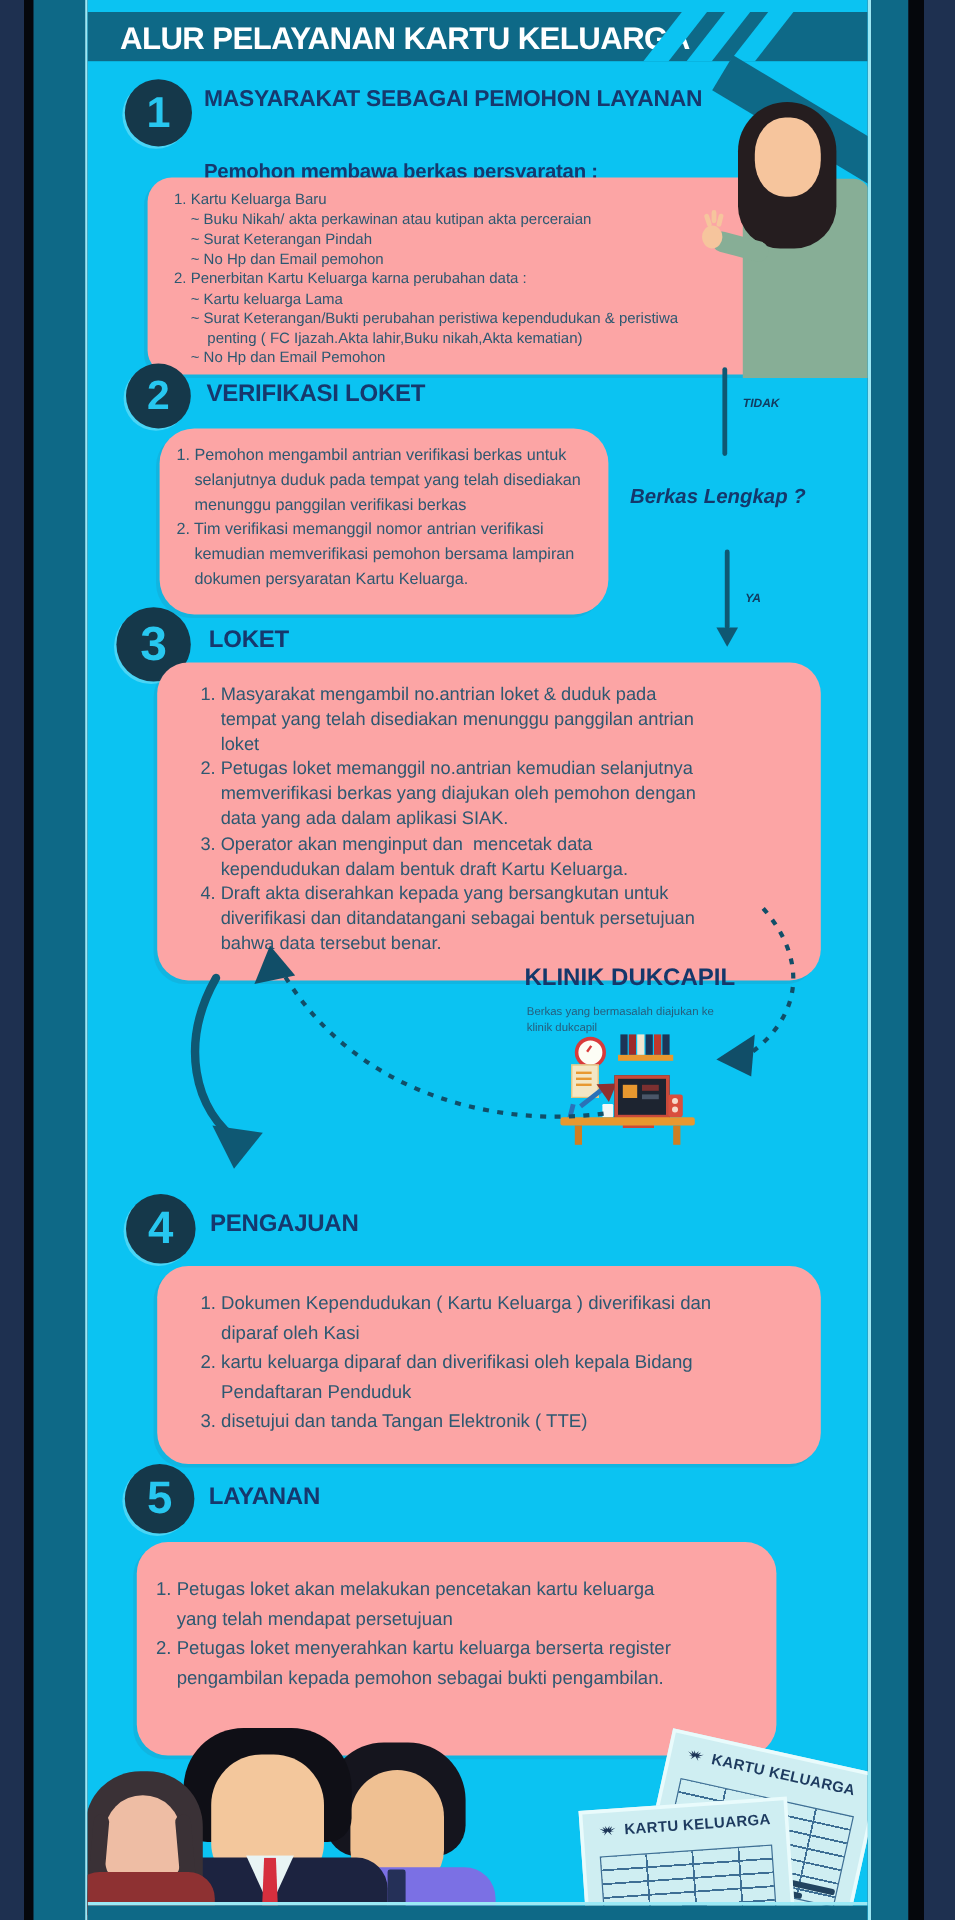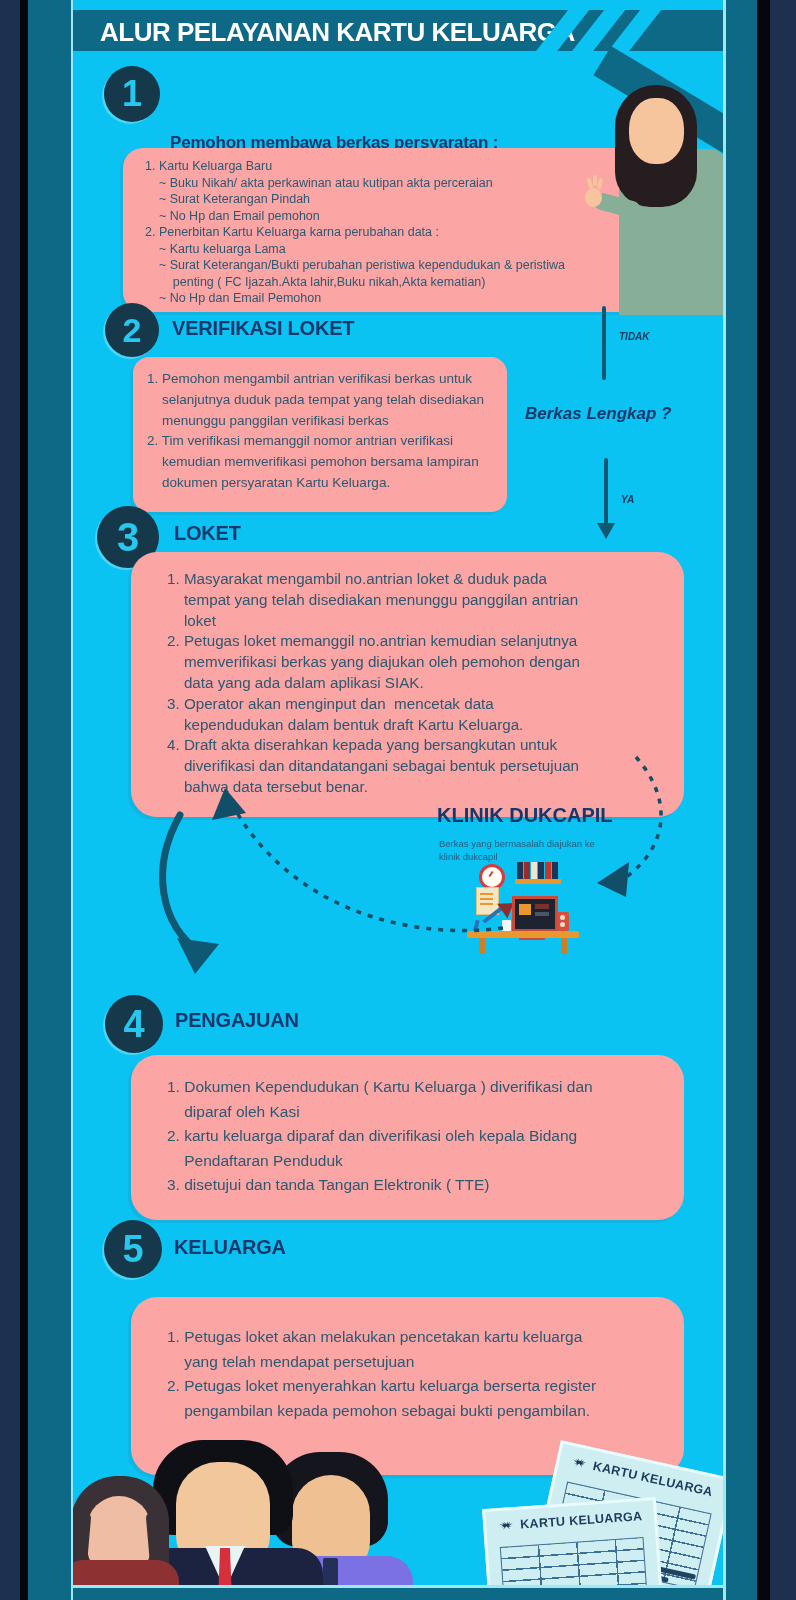--- a/index.html
+++ b/index.html
@@ -94,20 +94,21 @@
       <div class="banner-title">ALUR PELAYANAN KARTU KELUARGA</div>
       <span class="bstripe" style="left:478px;"></span>
       <span class="bstripe" style="left:514px;"></span>
       <span class="bstripe" style="left:550px;"></span>
     </div>
     <div class="banner-spill"></div>
 
     <div class="circle" style="left:31px;top:66px;width:56px;height:56px;font-size:36px;">
         <span>1</span>
       </div>
+    <div class="step-heading" style="left:97px;top:72px;font-size:19px;">MASYARAKAT SEBAGAI PEMOHON LAYANAN</div>
     <div class="step-heading" style="left:97px;top:121px;font-size:17px;margin-top:12px;">Pemohon membawa berkas persyaratan :</div>
     <div class="box" style="left:50px;top:148px;width:537px;height:154px;border-radius:20px;padding:10px 0 0 22px;font-size:12.5px;line-height:16.5px;">1. Kartu Keluarga Baru
     ~ Buku Nikah/ akta perkawinan atau kutipan akta perceraian
     ~ Surat Keterangan Pindah
     ~ No Hp dan Email pemohon
 2. Penerbitan Kartu Keluarga karna perubahan data :
     ~ Kartu keluarga Lama
     ~ Surat Keterangan/Bukti perubahan peristiwa kependudukan &amp; peristiwa
         penting ( FC Ijazah.Akta lahir,Buku nikah,Akta kematian)
     ~ No Hp dan Email Pemohon</div>
@@ -120,21 +121,21 @@
       <div class="gfinger" style="left:3px;top:93px;transform:rotate(-18deg);"></div>
       <div class="gfinger" style="left:8px;top:90px;"></div>
       <div class="gfinger" style="left:13px;top:93px;transform:rotate(14deg);"></div>
       <div class="ghand"></div>
     </div>
 
     <div class="circle" style="left:32px;top:303px;width:54px;height:54px;font-size:34px;">
         <span>2</span>
       </div>
     <div class="step-heading" style="left:99px;top:317px;font-size:20px;">VERIFIKASI LOKET</div>
-    <div class="box" style="left:60px;top:357px;width:360px;height:143px;border-radius:16px;padding:12px 0 0 14px;font-size:13.5px;line-height:20.8px;">1. Pemohon mengambil antrian verifikasi berkas untuk
+    <div class="box" style="left:60px;top:357px;width:360px;height:143px;border-radius:29px;padding:12px 0 0 14px;font-size:13.5px;line-height:20.8px;">1. Pemohon mengambil antrian verifikasi berkas untuk
     selanjutnya duduk pada tempat yang telah disediakan
     menunggu panggilan verifikasi berkas
 2. Tim verifikasi memanggil nomor antrian verifikasi
     kemudian memverifikasi pemohon bersama lampiran
     dokumen persyaratan Kartu Keluarga.</div>
 
     <div class="vline" style="left:529px;top:306px;height:74px;"></div>
     <div class="flow-label" style="left:546px;top:331px;">TIDAK</div>
     <div class="question" style="left:452px;top:404px;">Berkas Lengkap ?</div>
     <div class="vline" style="left:531px;top:458px;height:66px;"></div>
@@ -213,22 +214,22 @@
     <div class="step-heading" style="left:102px;top:1009px;font-size:20px;">PENGAJUAN</div>
     <div class="box" style="left:58px;top:1055px;width:517px;height:145px;border-radius:26px;padding:20px 0 0 36px;font-size:15.5px;line-height:24.5px;">1. Dokumen Kependudukan ( Kartu Keluarga ) diverifikasi dan
     diparaf oleh Kasi
 2. kartu keluarga diparaf dan diverifikasi oleh kepala Bidang
     Pendaftaran Penduduk
 3. disetujui dan tanda Tangan Elektronik ( TTE)</div>
 
     <div class="circle" style="left:31px;top:1220px;width:58px;height:58px;font-size:38px;">
         <span>5</span>
       </div>
-    <div class="step-heading" style="left:101px;top:1236px;font-size:20px;">KELUARGA</div>
-    <div class="box" style="left:58px;top:1285px;width:517px;height:150px;border-radius:26px;padding:28px 0 0 36px;font-size:15.5px;line-height:24.5px;margin-top:12px;">1. Petugas loket akan melakukan pencetakan kartu keluarga
+    <div class="step-heading" style="left:101px;top:1236px;font-size:20px;">LAYANAN</div>
+    <div class="box" style="left:41px;top:1285px;width:517px;height:150px;border-radius:26px;padding:28px 0 0 16px;font-size:15.5px;line-height:24.5px;">1. Petugas loket akan melakukan pencetakan kartu keluarga
     yang telah mendapat persetujuan
 2. Petugas loket menyerahkan kartu keluarga berserta register
     pengambilan kepada pemohon sebagai bukti pengambilan.</div>
 
     <div class="card" style="left:472px;top:1458px;width:172px;height:122px;transform:rotate(12.5deg);">
       <div class="card-head">
         <svg width="16" height="12" viewBox="0 0 24 16">
             <path d="M12 6 L9 2 L10 6 L6 3 L8 7 L2 5 L8 9 L4 10 L9 10 L7 14 L12 9 L17 14 L15 10 L20 10 L16 9 L22 5 L16 7 L18 3 L14 6 L15 2 Z" fill="#1d3557"></path>
           </svg>
         <span class="card-title">KARTU KELUARGA</span>

